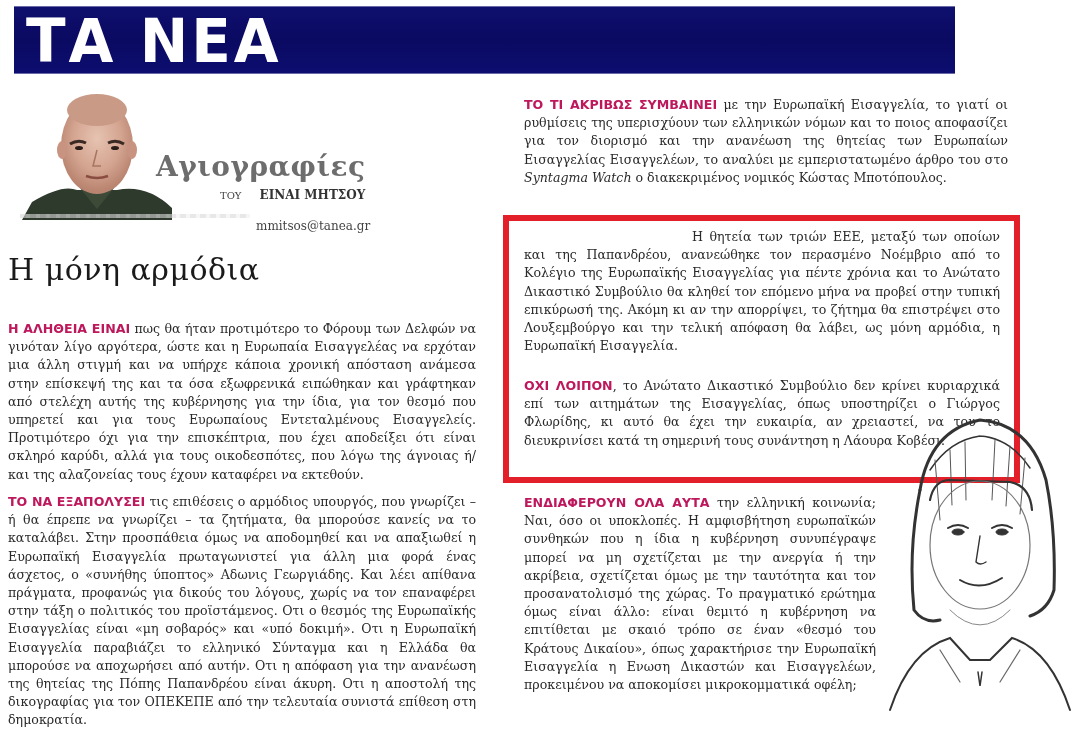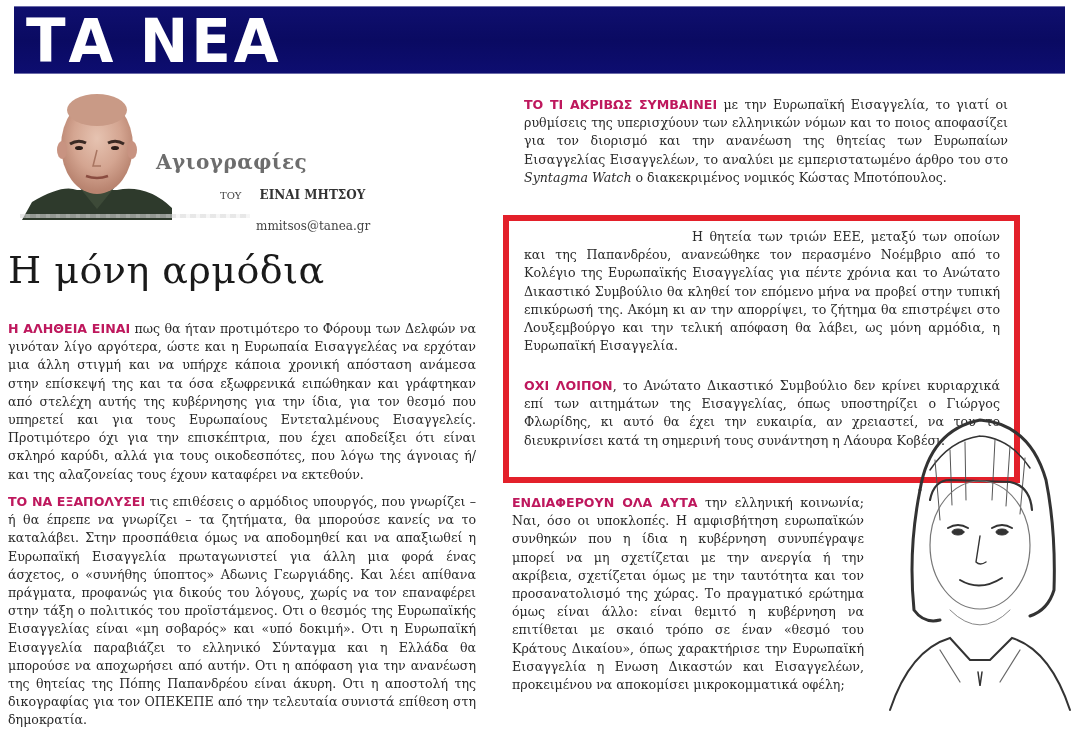--- a/index.html
+++ b/index.html
@@ -1,37 +1,37 @@
 <!DOCTYPE html>
 <html><head>
 <meta charset="utf-8">
 <style>
   html,body{margin:0;padding:0;background:#ffffff;}
   body{width:1076px;height:752px;position:relative;overflow:hidden;font-family:"DejaVu Serif",serif;color:#222;}
-  .masthead{position:absolute;left:14px;top:6px;width:1051px;height:66px;background:linear-gradient(180deg,#0f0f6e 0%,#0a0a62 50%,#0d0d70 100%);border-top:1px solid #6a6aa8;border-bottom:1px solid #6a6aa8;}
+  .masthead{position:absolute;left:14px;top:6px;width:941px;height:66px;background:linear-gradient(180deg,#0f0f6e 0%,#0a0a62 50%,#0d0d70 100%);border-top:1px solid #6a6aa8;border-bottom:1px solid #6a6aa8;}
   .masthead-title{position:absolute;left:12px;top:3px;font-family:"DejaVu Sans",sans-serif;font-weight:bold;font-size:58px;letter-spacing:3px;color:#ffffff;line-height:60px;transform:scaleY(1.05);transform-origin:top left;}
   .author-photo{position:absolute;left:22px;top:84px;width:150px;height:136px;overflow:hidden;}
   .author-photo svg{display:block;}
-  .col-name{position:absolute;left:156px;top:150px;font-family:"DejaVu Serif",serif;font-weight:bold;font-size:20px;color:#6d6d6d;letter-spacing:0.5px;}
+  .col-name{position:absolute;left:156px;top:150px;font-family:"DejaVu Serif",serif;font-weight:bold;font-size:28px;color:#6d6d6d;letter-spacing:0.5px;}
   .col-byline{position:absolute;left:220px;top:188px;font-size:12px;color:#333;}
   .col-byline .pre{font-size:10px;color:#444;margin-right:18px;}
   .col-byline .name{font-weight:bold;}
   .col-email{position:absolute;left:256px;top:219px;font-size:12px;color:#444;}
   .sep{position:absolute;left:20px;top:214px;width:230px;height:4px;background:repeating-linear-gradient(90deg,#d8d8d8 0 6px,#efefef 6px 10px);opacity:.6;}
-  .headline{position:absolute;left:8px;top:246px;font-family:"DejaVu Serif",serif;font-size:38px;color:#1a1a1a;letter-spacing:0.5px;line-height:48px;}
+  .headline{position:absolute;left:8px;top:246px;font-family:"DejaVu Serif",serif;font-size:30px;color:#1a1a1a;letter-spacing:0.5px;line-height:48px;}
   .para{position:absolute;font-family:"DejaVu Serif",serif;font-size:12.6px;line-height:18.2px;color:#2a2a2a;text-align:justify;}
   .para .lead{font-family:"DejaVu Sans",sans-serif;font-weight:bold;font-size:12.6px;color:#be185d;}
   .p-left1{left:8px;top:320px;width:468px;}
   .p-left2{left:8px;top:493px;width:468px;}
   .p-right1{left:524px;top:96px;width:484px;}
   .redbox{position:absolute;left:503px;top:215px;width:505px;height:256px;border:6px solid #e3202a;}
   .p-box1{left:524px;top:228px;width:476px;}
   .p-box1 .indent{display:inline-block;width:168px;}
   .p-box2{left:524px;top:377px;width:476px;}
-  .p-right3{left:512px;top:494px;width:352px;}
+  .p-right3{left:524px;top:494px;width:352px;}
   .sketch{position:absolute;left:880px;top:410px;width:196px;height:320px;}
 </style>
 </head>
 <body>
 
 <div class="masthead">
   <div class="masthead-title">ΤΑ ΝΕΑ</div>
 </div>
 
 <div class="author-photo">

